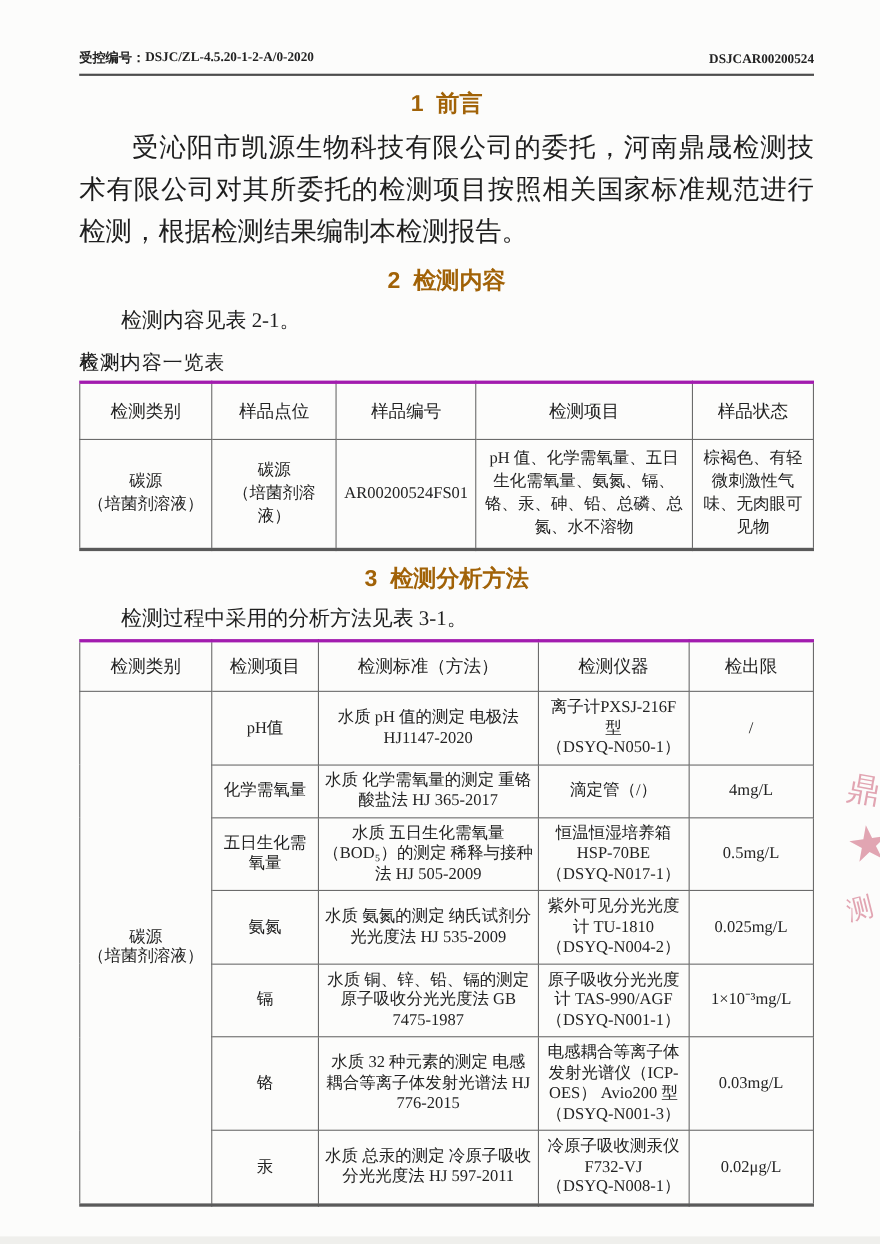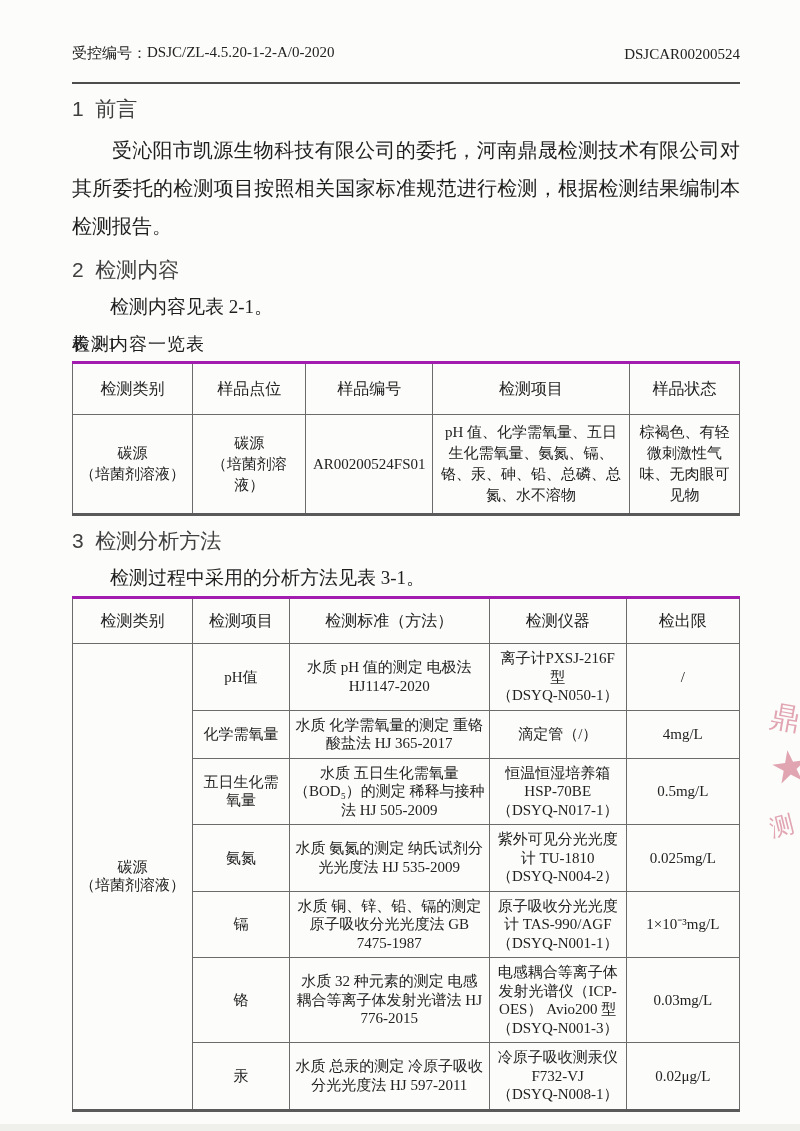--- a/index.html
+++ b/index.html
@@ -18,35 +18,37 @@
   .doc::after {
     content:''; position:absolute; left:0; right:0; bottom:0; height:7px;
     background:#efefec; pointer-events:none;
   }
   .content {
     position:absolute; left:72px; right:60px; top:44px;
   }
   .doc-header {
     display:flex; justify-content:space-between; align-items:flex-end;
     border-bottom:2px solid #4d4d4d;
-    padding-bottom:19px;
-    font-size:15px;
+    padding-bottom:6px;
+    font-size:12px;
     color:#222;
+    font-weight:bold;
   }
   .doc-header .left { display:flex; }
   h1.sec {
     font-family:"Liberation Sans", sans-serif;
-    font-weight:normal;
+    font-weight:bold;
     font-size:21px;
     margin:11px 0 8px 0;
     white-space:pre;
-    color:#404040;
+    color:#a16207;
+    text-align:center;
   }
   .para {
-    font-size:20px;
+    font-size:24px;
     line-height:38px;
     text-indent:2em;
     margin:4px 0 0 0;
     text-align:justify;
   }
   .intro {
     font-size:19px;
     line-height:30px;
     text-indent:2em;
     margin:8px 0 0 0;

